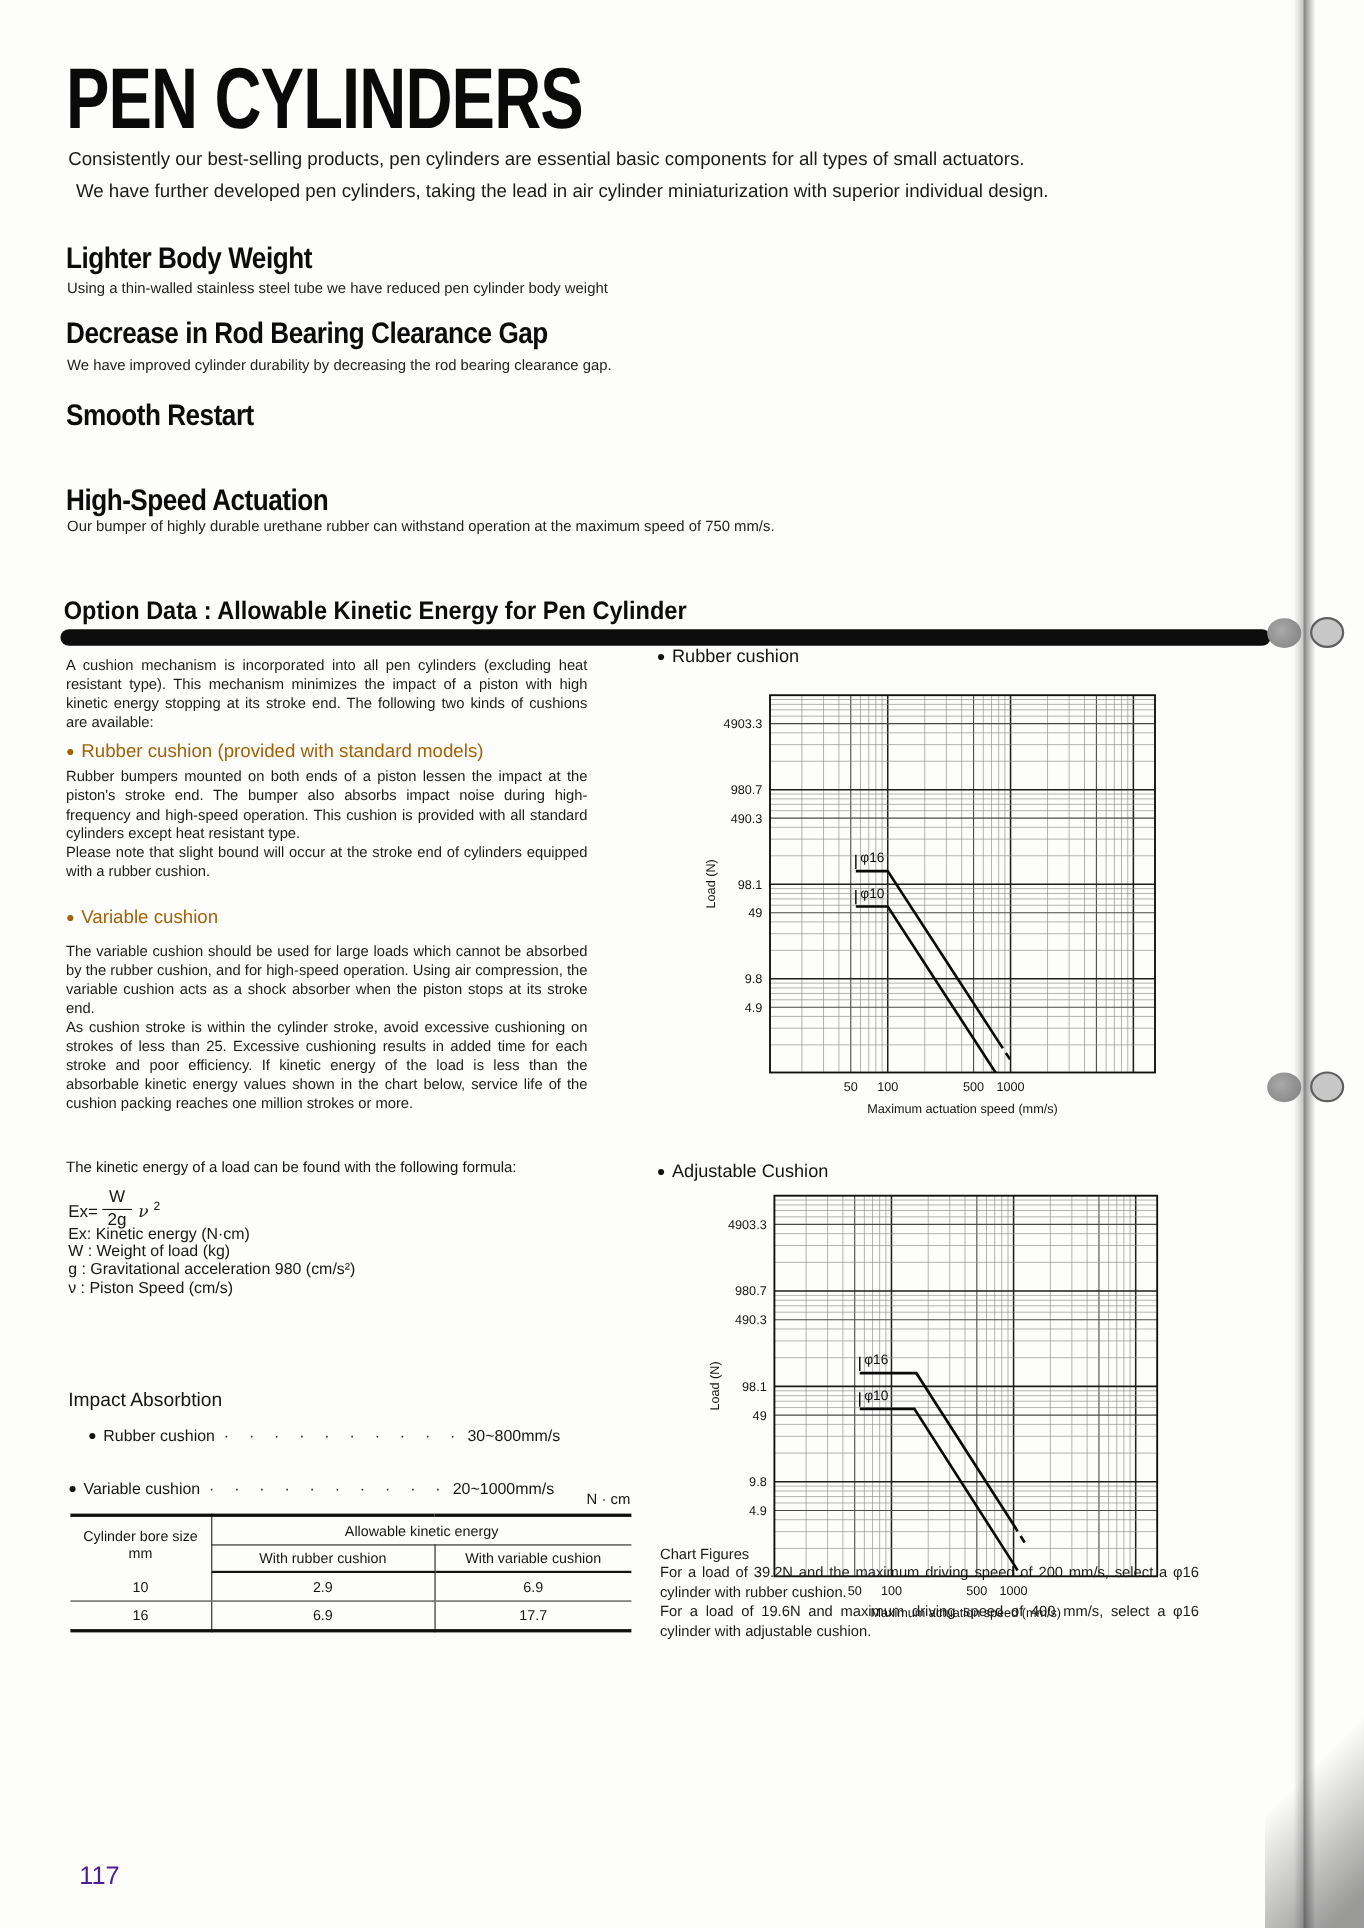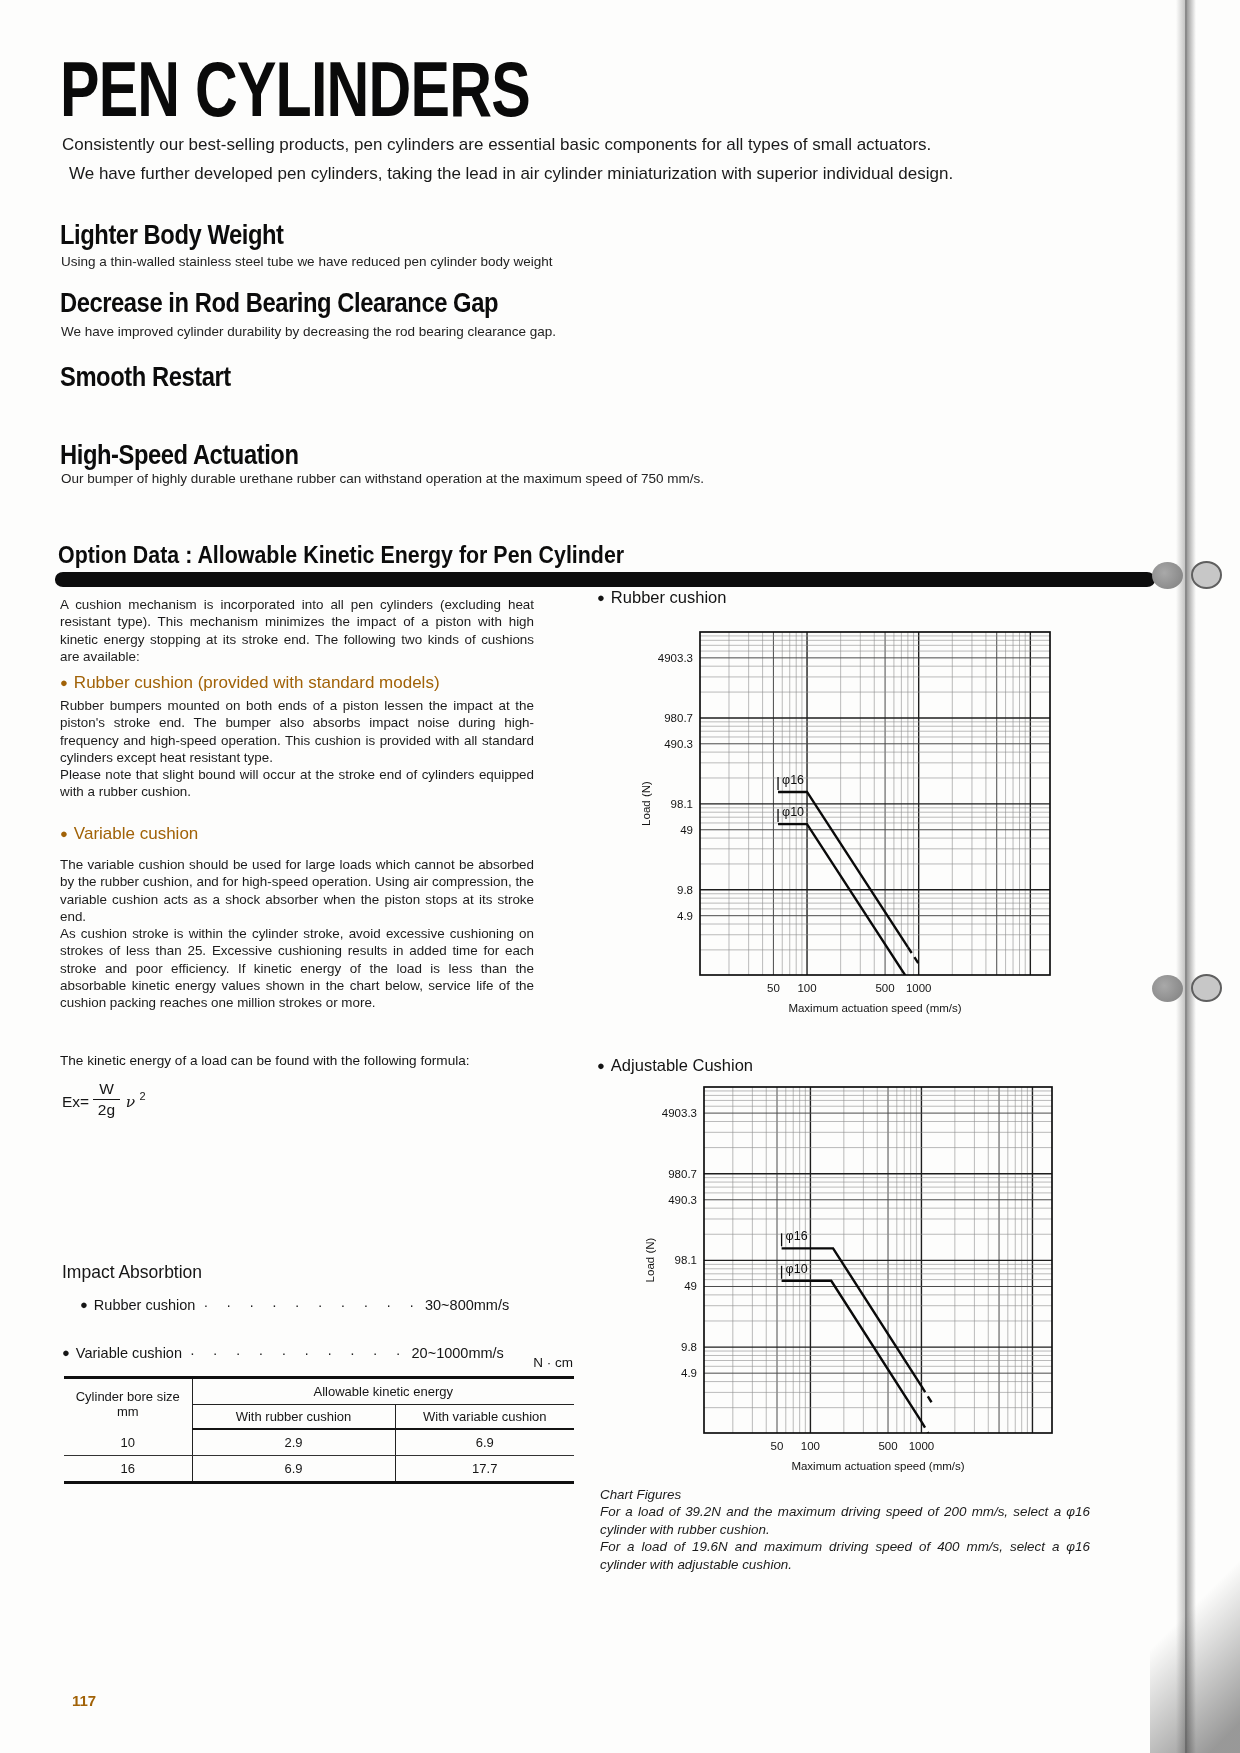--- a/index.html
+++ b/index.html
@@ -56,21 +56,21 @@
   .s-tick{stroke:#0a0a0a;stroke-width:1.3;}
   .s-label{font:12.5px "Liberation Sans",sans-serif;fill:#0d0d0d;}
   .tick{font:11.5px "Liberation Sans",sans-serif;fill:#141414;}
   .y-tick{text-anchor:end;}
   .x-tick{text-anchor:middle;}
   .axis-label{font:11.5px "Liberation Sans",sans-serif;fill:#141414;text-anchor:middle;}
   
   .chart-figs{font-size:13.4px;line-height:17.4px;width:490px;color:#1b1b1b;}
   .chart-figs .cf-line{text-align:justify;}
   
-  .page-num{font-size:15px;color:#a16207;font-weight:bold;}
+  .page-num{font-size:23px;color:#4c1d95;}
   
   .edge-band{left:1176px;top:0;width:20px;height:1753px;
              background:linear-gradient(to right,rgba(0,0,0,0) 0%,rgba(90,90,90,.35) 45%,rgba(60,60,60,.5) 55%,rgba(0,0,0,0) 100%);}
   .edge-line{left:1185px;top:0;width:2px;height:1753px;background:#8a8a8a;}
   .hole-l{width:31px;height:27px;border-radius:50%;
           background:radial-gradient(circle at 40% 40%,#a9a9a9,#7e7e7e);}
   .hole-r{width:27px;height:24px;border-radius:50%;background:#c7c7c7;border:2px solid #5f5f5f;}
   .corner-shade{left:1150px;top:1545px;width:90px;height:208px;
                 background:linear-gradient(135deg,rgba(0,0,0,0) 35%,rgba(70,70,70,.55) 90%);}
 </style>
@@ -110,20 +110,24 @@
   <div class="abs bullet-h" style="left:60px;top:824px;">
     <span class="b">●</span><span>Variable cushion</span>
   </div>
   <div class="abs para" style="left:60px;top:856px;width:474px;">The variable cushion should be used for large loads which cannot be absorbed by the rubber cushion, and for high-speed operation.  Using air compression, the variable cushion acts as a shock absorber when the piston stops at its stroke end.
 As cushion stroke is within the cylinder stroke, avoid excessive cushioning on strokes of less than 25.  Excessive cushioning results in added time for each stroke and poor efficiency.  If kinetic energy of the load is less than the absorbable kinetic energy values shown in the chart below, service life of the cushion packing reaches one million strokes or more.</div>
 
   <div class="abs" style="left:60px;top:1053px;font-size:13.6px;">The kinetic energy of a load can be found with the following formula:</div>
   <div class="abs formula-line" style="left:62px;top:1080px;">
     <span>Ex=</span><span class="frac"><span class="num">W</span><span class="den">2g</span></span><span class="nu">ν</span>&nbsp;<sup style="font-size:11px;">2</sup>
   </div>
+  <div class="abs defs" style="left:62px;top:1114px;">Ex: Kinetic energy (N·cm)
+W : Weight of load (kg)
+g : Gravitational acceleration 980 (cm/s²)
+ν : Piston Speed (cm/s)</div>
 
   <div class="abs impact-h" style="left:62px;top:1262px;">Impact Absorbtion</div>
   <div class="abs impact-item" style="left:80px;top:1297px;">
     <span class="b">●</span><span>Rubber cushion</span><span class="dots">· · · · · · · · · ·</span><span>30~800mm/s</span>
   </div>
   <div class="abs impact-item" style="left:62px;top:1345px;">
     <span class="b">●</span><span>Variable cushion</span><span class="dots">· · · · · · · · · ·</span><span>20~1000mm/s</span>
   </div>
   <div class="abs unit" style="left:478px;top:1355px;width:95px;">N · cm</div>
 
@@ -336,21 +340,21 @@
       <text x="142" y="286.07713543675357" class="tick y-tick">9.8</text>
       <text x="142" y="312.17144447603175" class="tick y-tick">4.9</text>
       <text x="222.00124770508734" y="385" class="tick x-tick">50</text>
       <text x="255.42023074970473" y="385" class="tick x-tick">100</text>
       <text x="333.0167063835663" y="385" class="tick x-tick">500</text>
       <text x="366.4356894281837" y="385" class="tick x-tick">1000</text>
       <text transform="translate(99,195) rotate(-90)" class="axis-label">Load (N)</text>
       <text x="323" y="405" class="axis-label">Maximum actuation speed (mm/s)</text>
     </svg>
 
-  <div class="abs chart-figs" style="left:600px;top:1486px;font-style:italic;">
+  <div class="abs chart-figs" style="left:600px;top:1404px;">
     <div>Chart Figures</div>
     <div class="cf-line">For a load of 39.2N and the maximum driving speed of 200 mm/s, select a φ16 cylinder with rubber cushion.</div>
     <div class="cf-line">For a load of 19.6N and maximum driving speed of 400 mm/s, select a φ16 cylinder with adjustable cushion.</div>
   </div>
 
   <div class="abs page-num" style="left:72px;top:1692px;">117</div>
 
   <div class="abs edge-band"></div>
   <div class="abs edge-line"></div>
   <div class="abs hole-l" style="left:1152px;top:562px;"></div>

